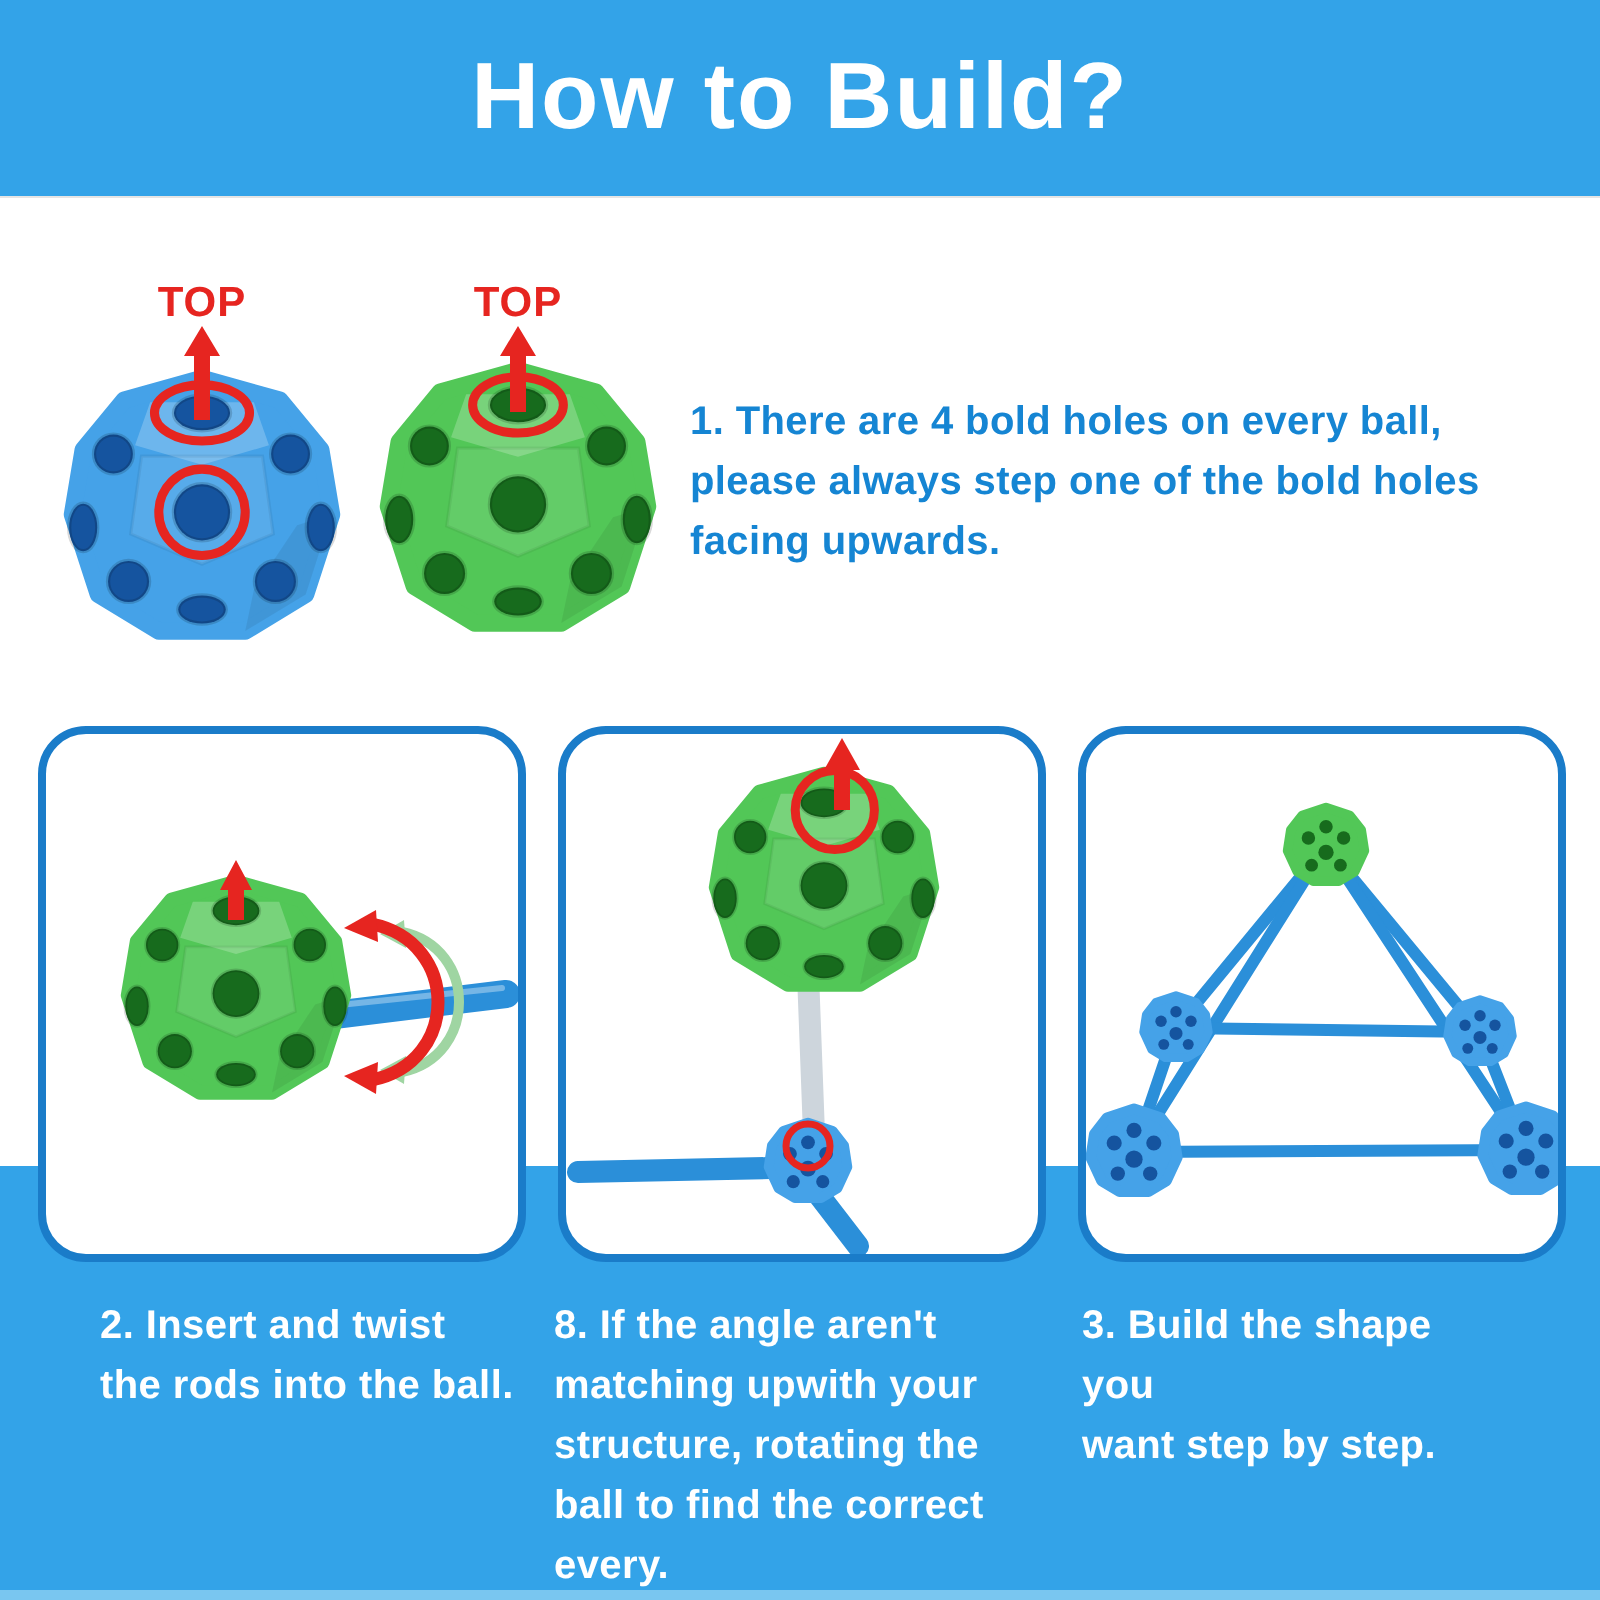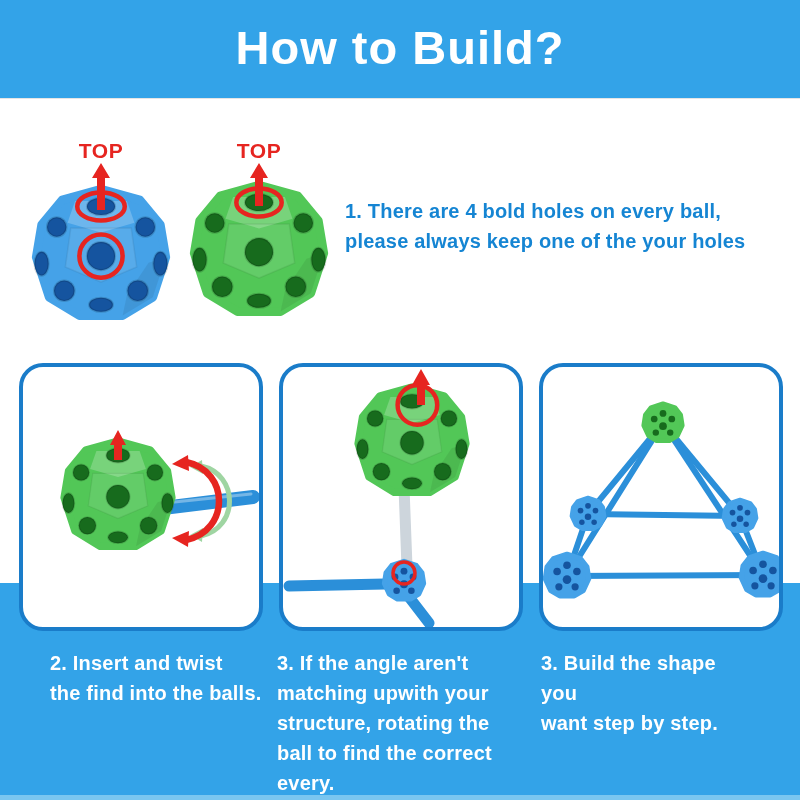--- a/index.html
+++ b/index.html
@@ -107,21 +107,22 @@
 
     <g class="ball-green" transform="translate(253,134) scale(1.08)">
       <use href="#facet-ball"></use>
       <ellipse class="anno" cx="0" cy="-44" rx="21" ry="13" stroke-width="4.2"></ellipse>
     </g>
     <polygon class="arrow" points="253,47 244,62 249,62 249,90 257,90 257,62 262,62"></polygon>
   </svg>
 
   <div class="intro-text">
     <div>1. There are 4 bold holes on every ball,</div>
-    <div>please always keep one of the your holes</div>
+    <div>please always step one of the bold holes</div>
+    <div>facing upwards.</div>
   </div>
 
   <div class="cards">
 
     <div class="card">
       <svg width="236" height="260" viewBox="0 0 236 260">
         <line class="rod" x1="140" y1="141" x2="230" y2="130" stroke-width="14"></line>
         <line x1="142" y1="136" x2="228" y2="127" stroke="rgba(255,255,255,.35)" stroke-width="3" stroke-linecap="round"></line>
         <g>
           <path class="rot-green" d="M 178,99 C 216,107 216,161 178,169"></path>
@@ -182,24 +183,24 @@
         <g class="ball-blue" transform="translate(220,208) scale(0.9)">
             <use href="#dot-ball"></use>
           </g>
       </svg>
     </div>
   </div>
 
   <div class="captions">
     <div class="caption cap1">
       <div>2. Insert and twist</div>
-      <div>the find into the balls.</div>
+      <div>the rods into the ball.</div>
     </div>
     <div class="caption cap2">
-      <div>3. If the angle aren't</div>
+      <div>8. If the angle aren't</div>
       <div>matching upwith your</div>
       <div>structure, rotating the</div>
       <div>ball to find the correct every.</div>
     </div>
     <div class="caption cap3">
       <div>3. Build the shape you</div>
       <div>want step by step.</div>
     </div>
   </div>
 

